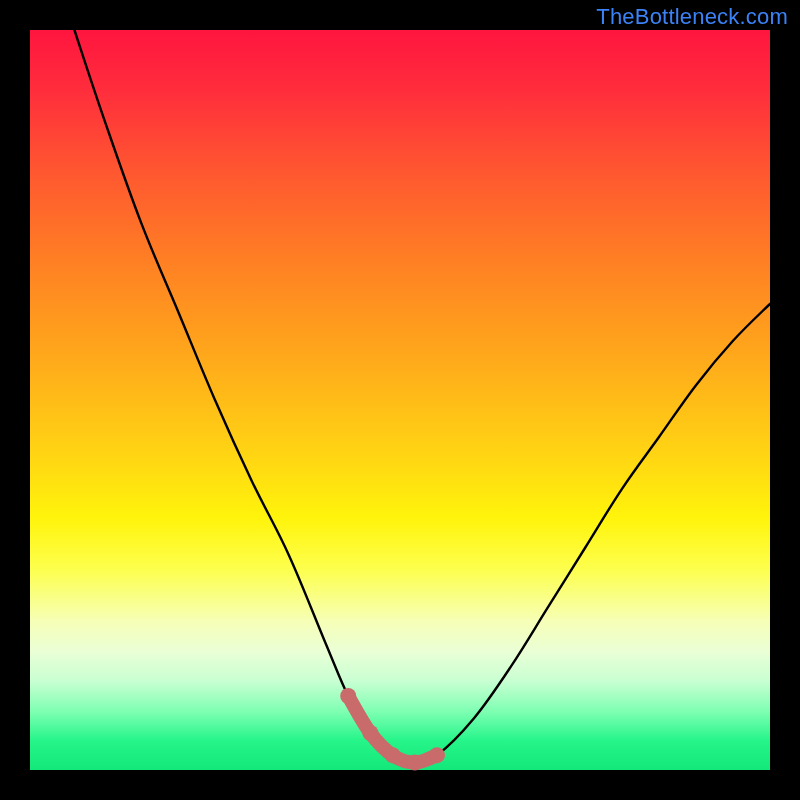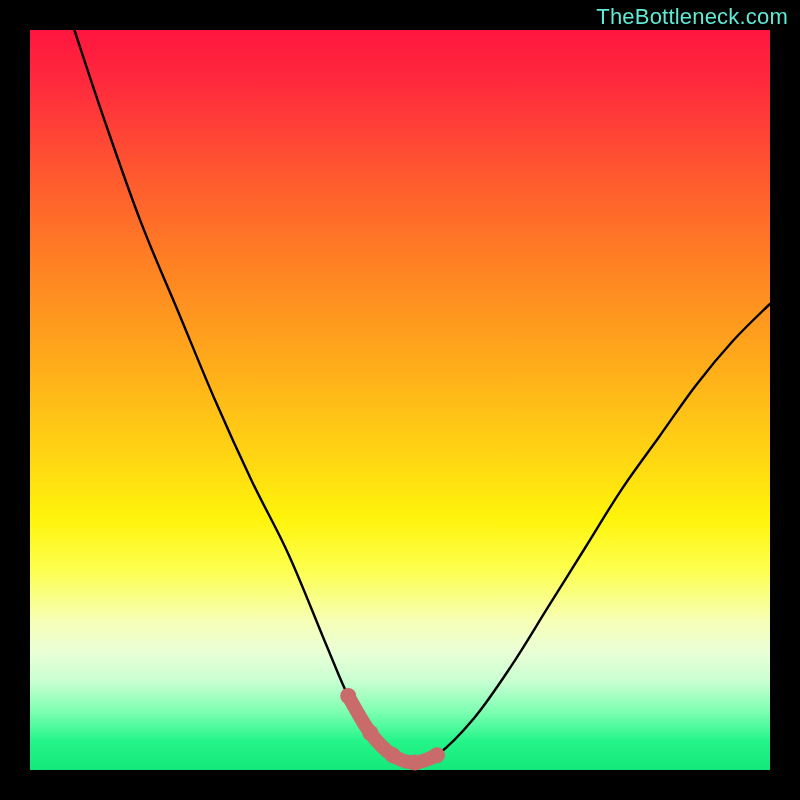--- a/index.html
+++ b/index.html
@@ -14,21 +14,21 @@
   .frame {
     position: relative;
     width: 800px;
     height: 800px;
     background: #000;
   }
   .watermark {
     position: absolute;
     top: 4px;
     right: 12px;
-    color: #5eead4;
+    color: #3b82f6;
     font-size: 22px;
     font-weight: 500;
     letter-spacing: 0.2px;
     z-index: 10;
   }
   .plot-area {
     position: absolute;
     left: 30px;
     top: 30px;
     width: 740px;

